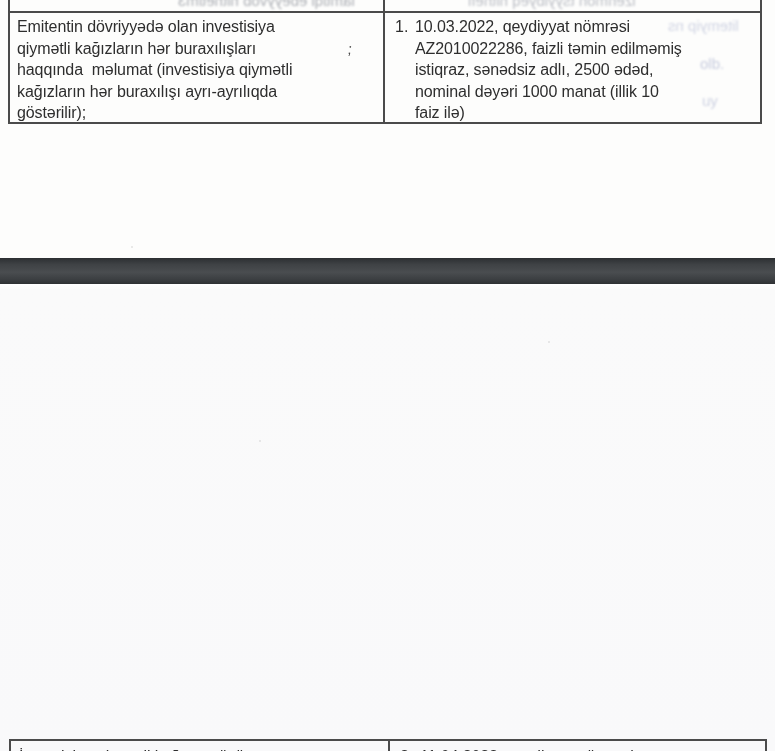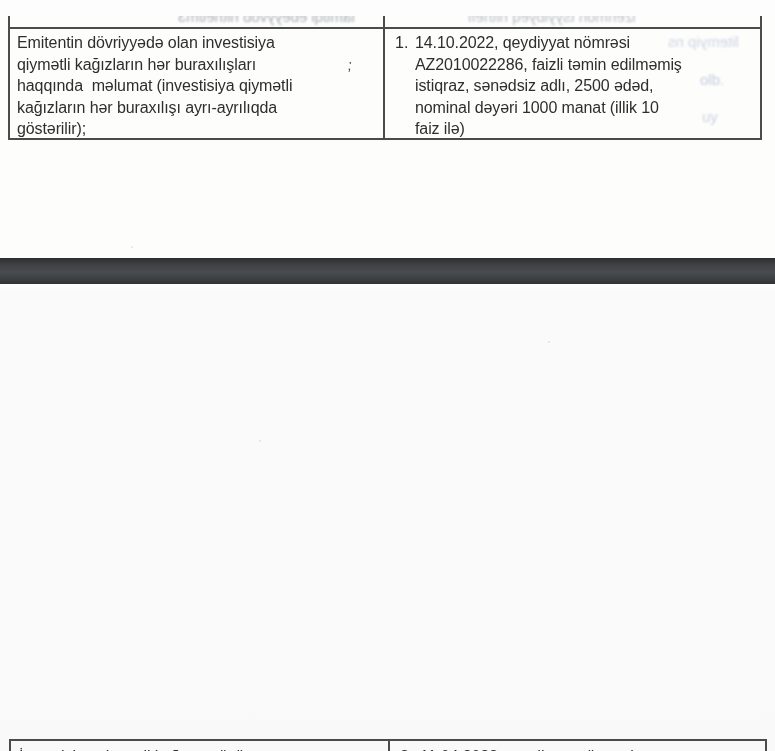--- a/index.html
+++ b/index.html
@@ -3,21 +3,21 @@
 <meta charset="utf-8">
 <style>
   html,body{margin:0;padding:0;background:#e8e8e8;}
   #canvas{
     position:relative;width:775px;height:751px;overflow:hidden;
     font-family:"Liberation Sans","DejaVu Sans",sans-serif;
     color:#2e2e2e;background:#fdfdfd;
   }
   
   .page{position:absolute;left:0;width:775px;overflow:hidden;}
-  #page-1{top:16px;height:258px;background:#fdfdfc;}
+  #page-1{top:0;height:258px;background:#fdfdfc;}
   #page-2{top:284px;height:467px;
     background:linear-gradient(180deg,#ffffff 0%,#fafafa 6px,#f9f9fa 100%);}
   
   #separator{
     position:absolute;left:0;top:258px;width:775px;height:26px;
     background:linear-gradient(180deg,#2c2f32 0%,#3f4245 25%,#4a4d50 55%,#3a3d40 85%,#2f3234 100%);
   }
   
   .doc-table{position:absolute;display:flex;border:2px solid #4b4b4b;box-sizing:border-box;background:transparent;}
   #table-1{left:8px;top:11px;width:754px;height:113px;}
@@ -85,21 +85,21 @@
       <div class="cell cell-left">
         <div class="cell-text">Emitentin dövriyyədə olan investisiya
 qiymətli kağızların hər buraxılışları
 haqqında  məlumat (investisiya qiymətli
 kağızların hər buraxılışı ayrı-ayrılıqda
 göstərilir);</div>
       </div>
       <div class="cell cell-right">
         <div class="list-item">
           <div class="item-num">1.</div>
-          <div class="cell-text">14.10.2022, qeydiyyat nömrəsi
+          <div class="cell-text">10.03.2022, qeydiyyat nömrəsi
 AZ2010022286, faizli təmin edilməmiş
 istiqraz, sənədsiz adlı, 2500 ədəd,
 nominal dəyəri 1000 manat (illik 10
 faiz ilə)</div>
         </div>
       </div>
     </div>
 
     <div id="stray-mark">;</div>
   </div>

